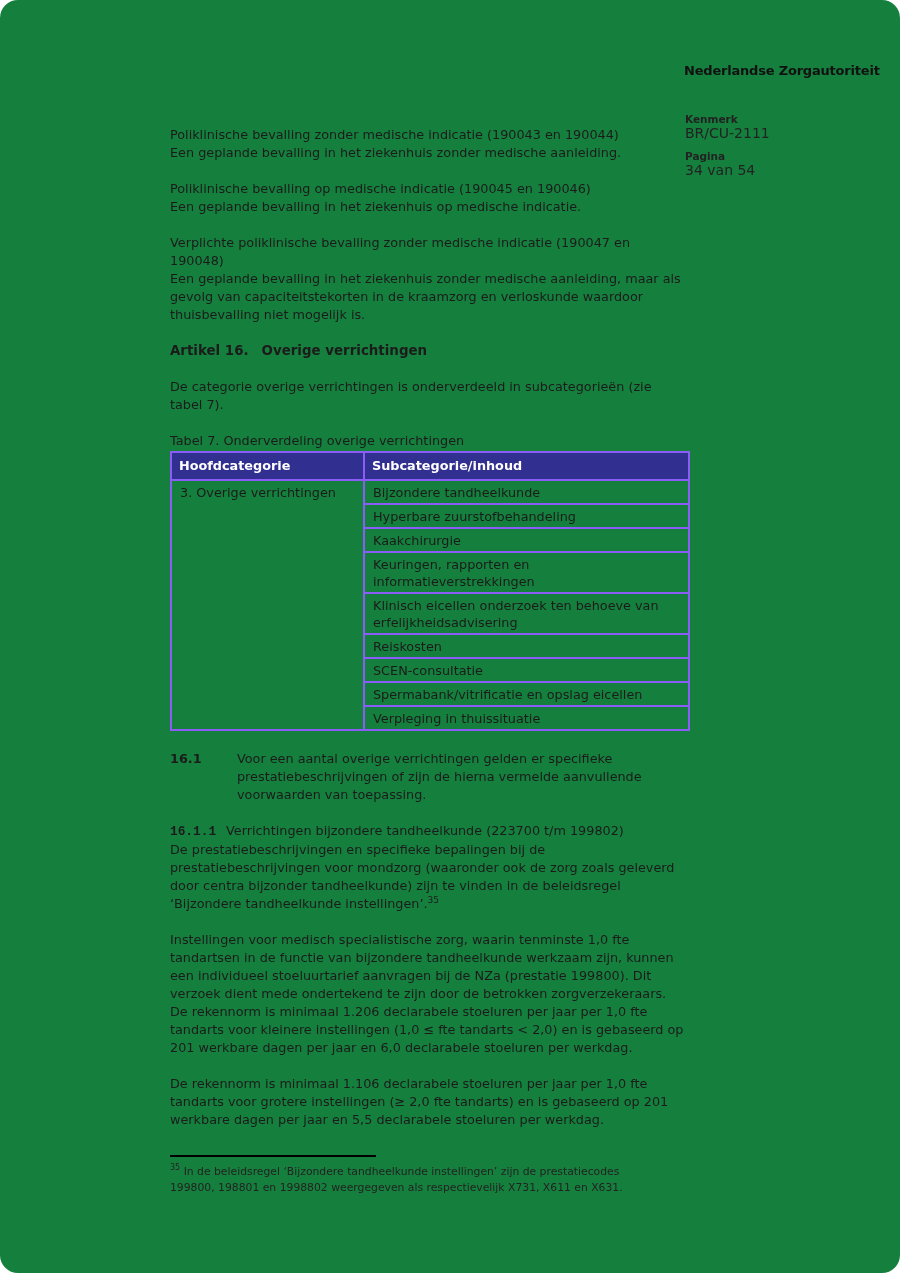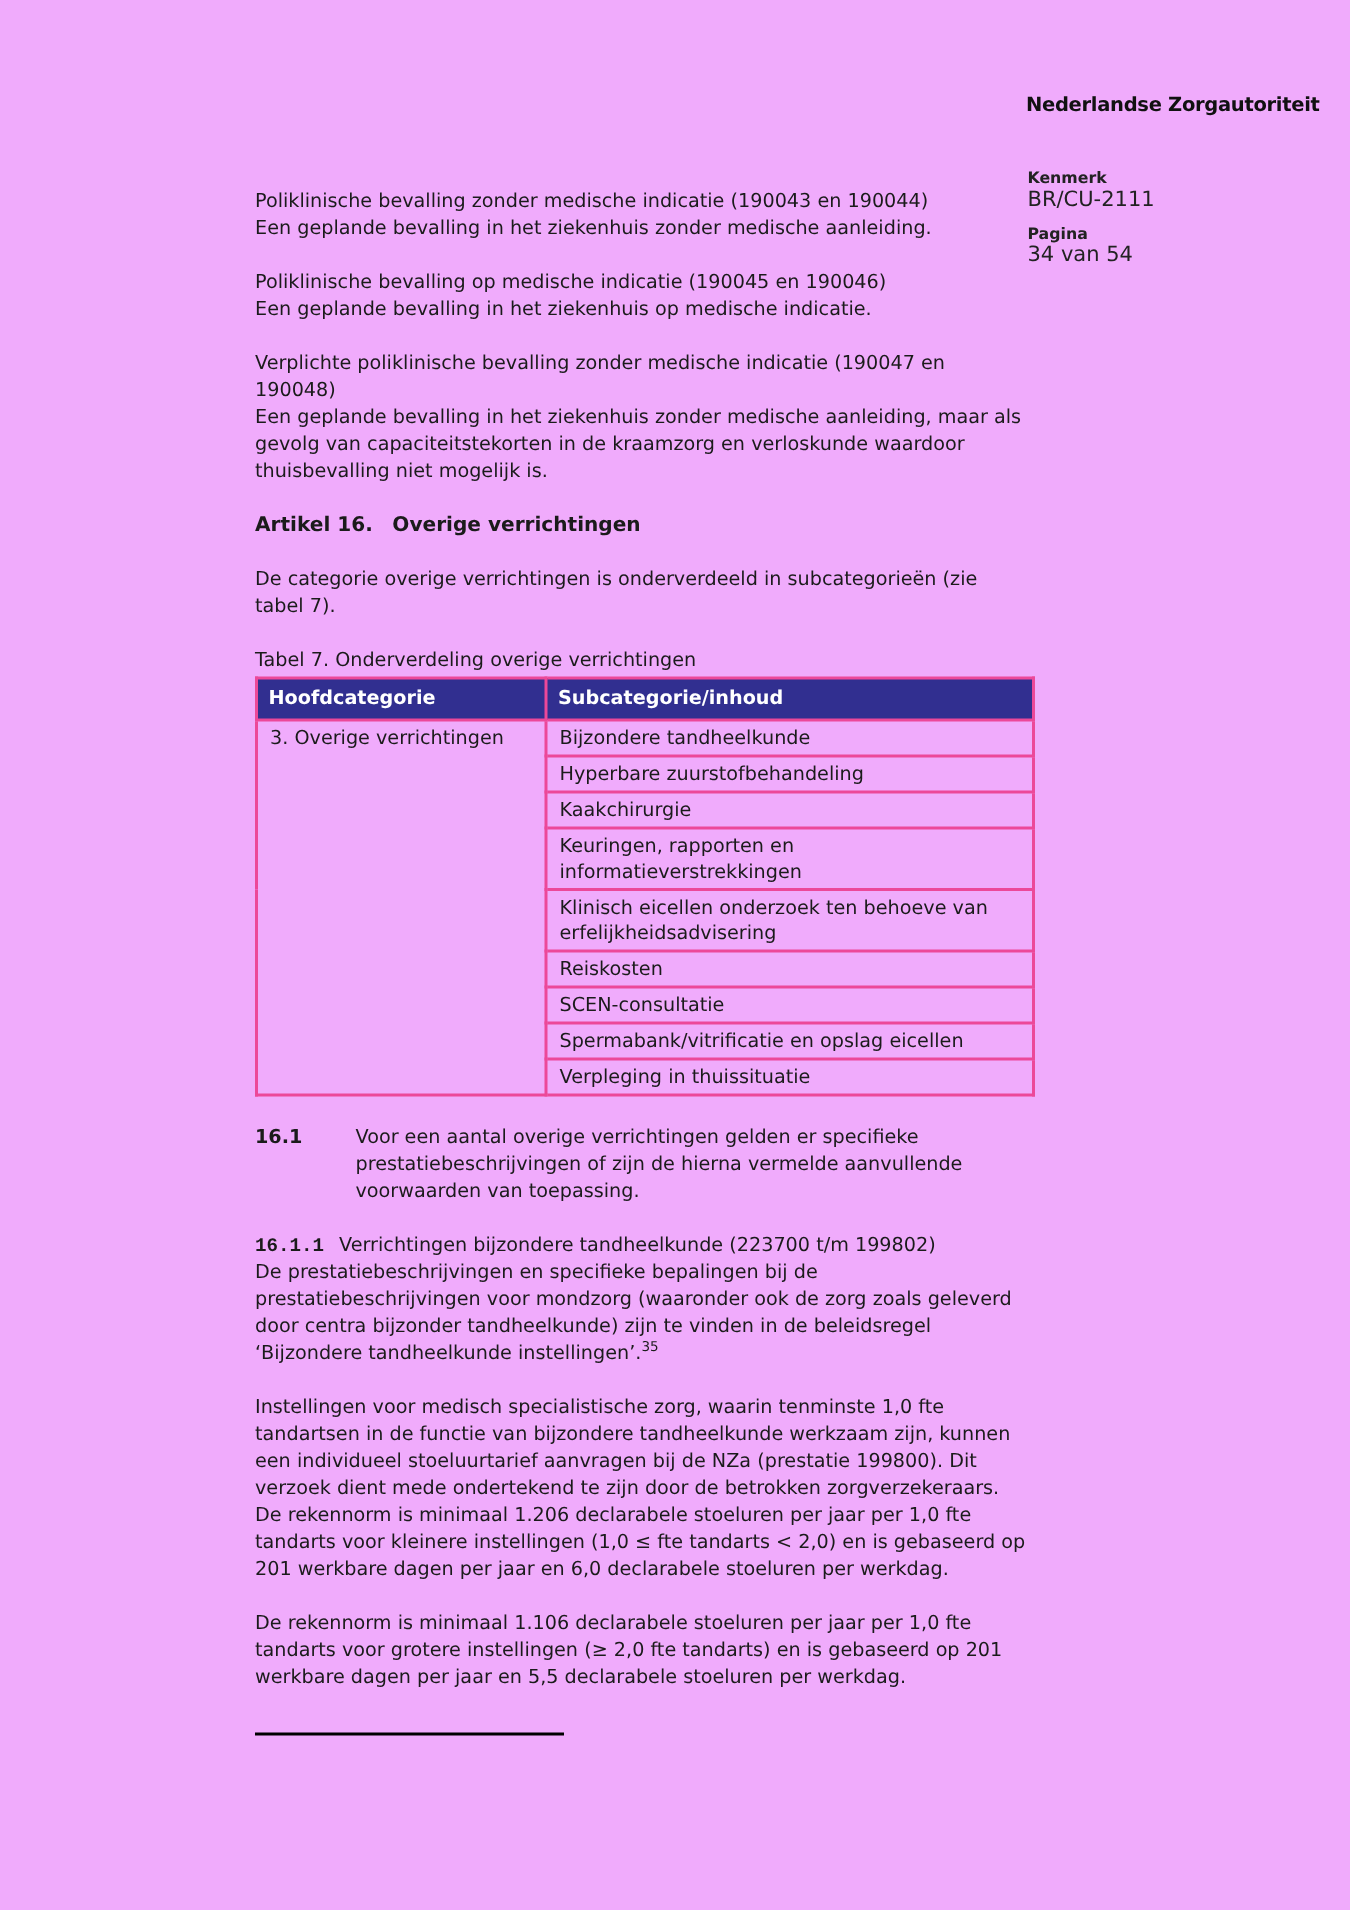--- a/index.html
+++ b/index.html
@@ -4,21 +4,21 @@
 <style>
   * { margin:0; padding:0; box-sizing:border-box; }
   html,body { width:900px; height:1273px; background:#ffffff; }
   body {
     font-family:"DejaVu Sans","Liberation Sans",sans-serif;
     color:#1b1b1b;
     position:relative;
     font-size:12.8px;
     line-height:18px;
   }
-  .page { position:absolute; inset:0; background:#f0abfc; }
+  .page { position:absolute; inset:0; background:#15803d;border-radius:18px; }
 
   
   .org {
     position:absolute; left:684px; top:62px;
     font-weight:bold; font-size:13px; letter-spacing:-0.2px; color:#111;
   }
 
   
   .meta { position:absolute; left:685px; top:113px; width:180px; }
   .meta-label { font-weight:bold; font-size:10.5px; line-height:13px; color:#222; }
@@ -33,21 +33,21 @@
 
   .table-caption { margin-bottom:2px; line-height:17px; }
 
   table.tabel7 {
     border-collapse:collapse;
     width:520px;
     margin-bottom:19px;
     table-layout:fixed;
   }
   table.tabel7 th, table.tabel7 td {
-    border:2px solid #ec4899;
+    border:2px solid #8b5cf6;
     font-size:12.8px;
     vertical-align:top;
     text-align:left;
   }
   table.tabel7 th {
     background:#312F90;
     color:#ffffff;
     font-weight:bold;
     padding:4px 6px 4px 7px;
     height:26px;
@@ -166,15 +166,18 @@
     </div>
 
     <div class="block">Instellingen voor medisch specialistische zorg, waarin tenminste 1,0 fte tandartsen in de functie van bijzondere tandheelkunde werkzaam zijn, kunnen een individueel stoeluurtarief aanvragen bij de NZa (prestatie 199800). Dit verzoek dient mede ondertekend te zijn door de betrokken zorgverzekeraars. De rekennorm is minimaal 1.206 declarabele stoeluren per jaar per 1,0 fte tandarts voor kleinere instellingen (1,0 ≤ fte tandarts &lt; 2,0) en is gebaseerd op 201 werkbare dagen per jaar en 6,0 declarabele stoeluren per werkdag.</div>
 
     <div class="block">De rekennorm is minimaal 1.106 declarabele stoeluren per jaar per 1,0 fte tandarts voor grotere instellingen (≥ 2,0 fte tandarts) en is gebaseerd op 201 werkbare dagen per jaar en 5,5 declarabele stoeluren per werkdag.</div>
 
   </div>
 
   <div class="footnote">
     <div class="fn-rule"></div>
+    <div class="fn-text">
+      <sup>35</sup> <span>In de beleidsregel ‘Bijzondere tandheelkunde instellingen’ zijn de prestatiecodes 199800, 198801 en 1998802 weergegeven als respectievelijk X731, X611 en X631.</span>
+    </div>
   </div>
 
 </div>
 
 </body></html>

